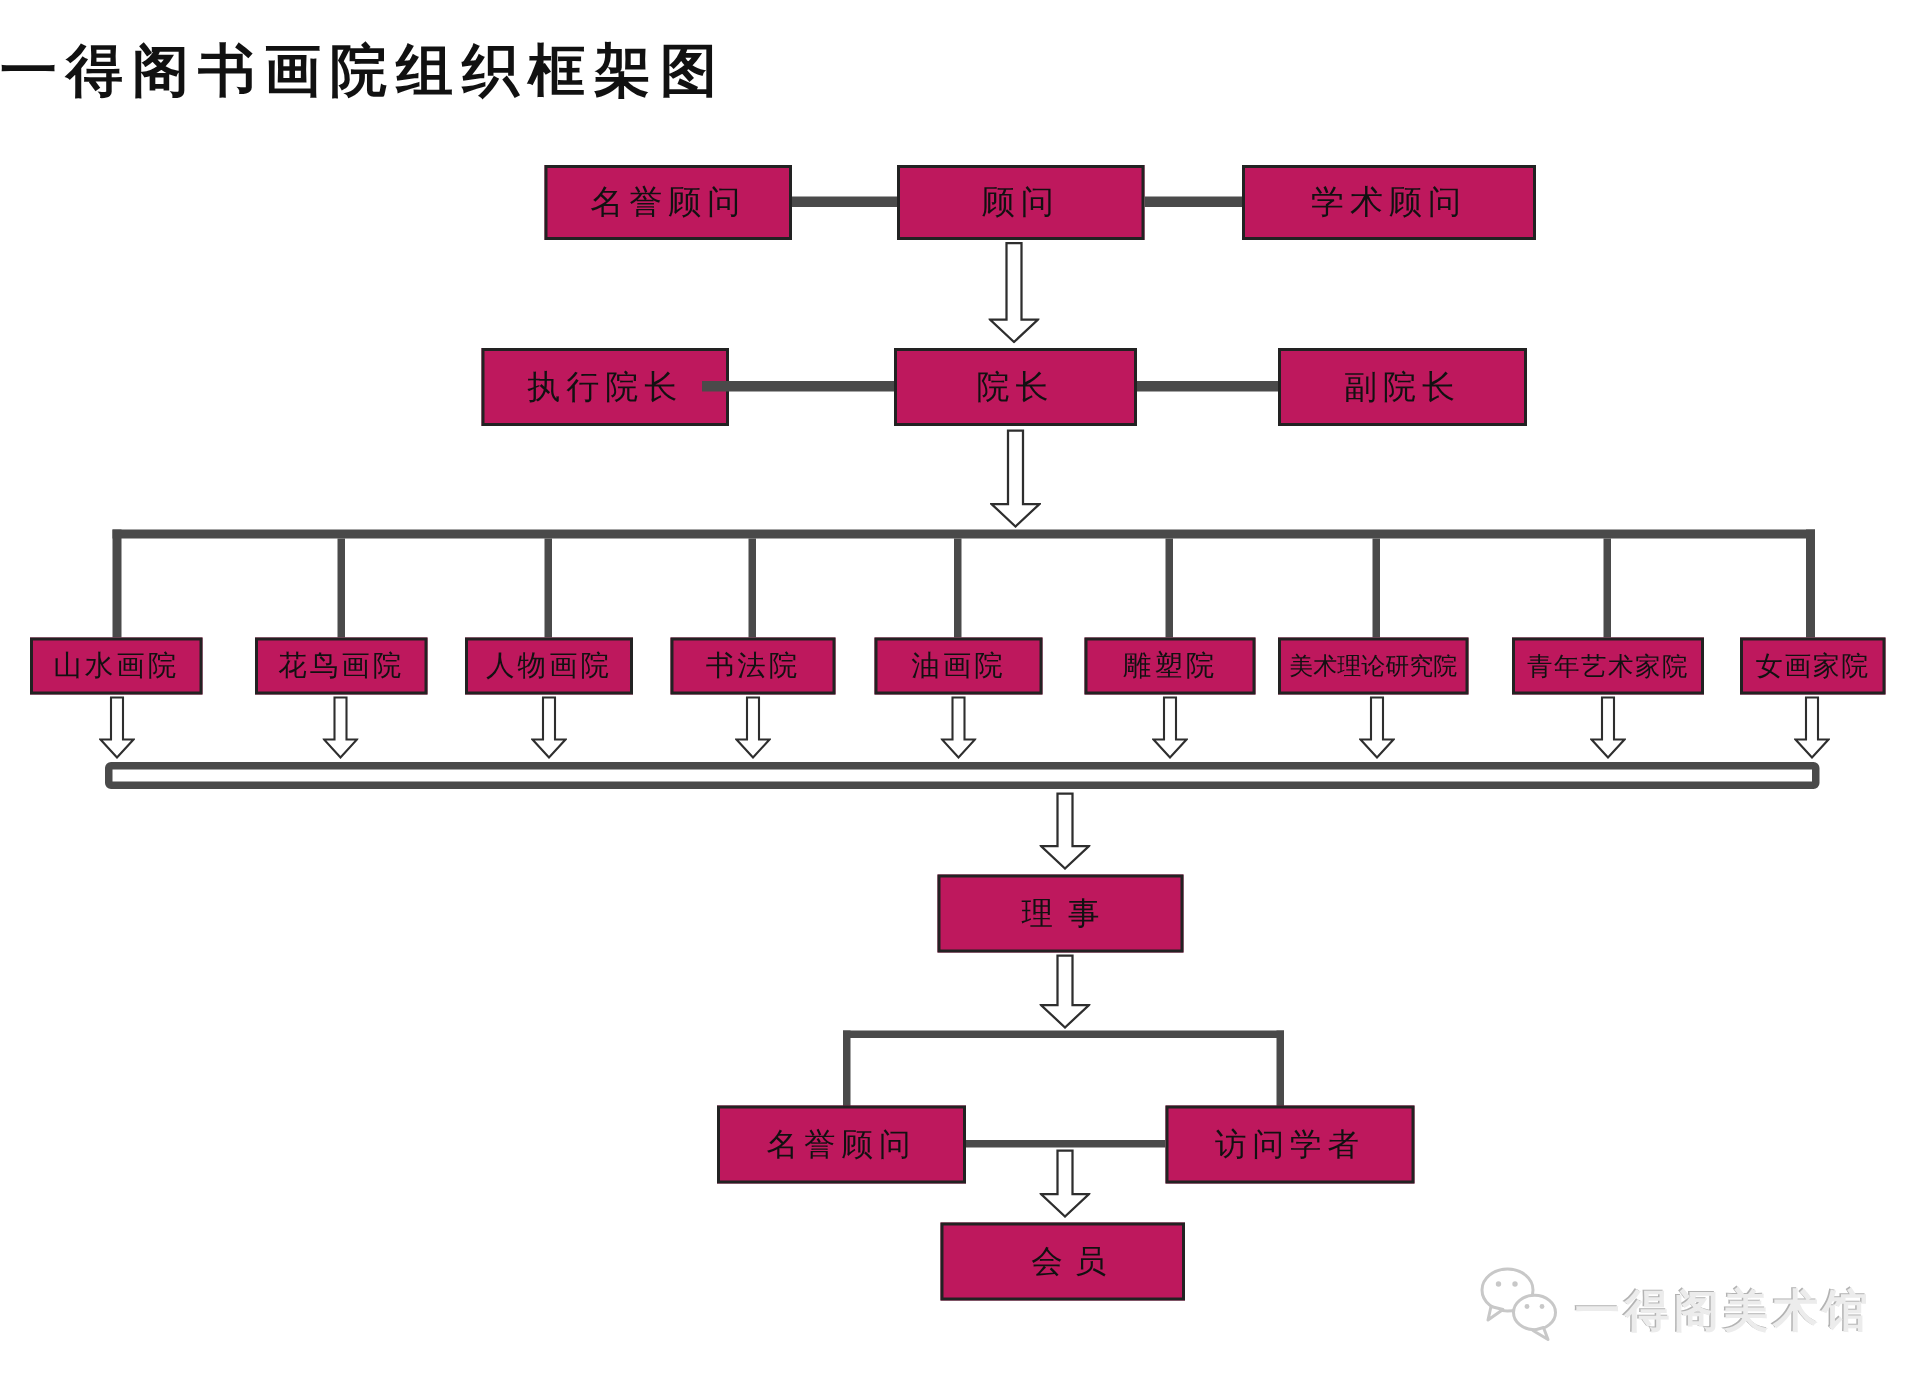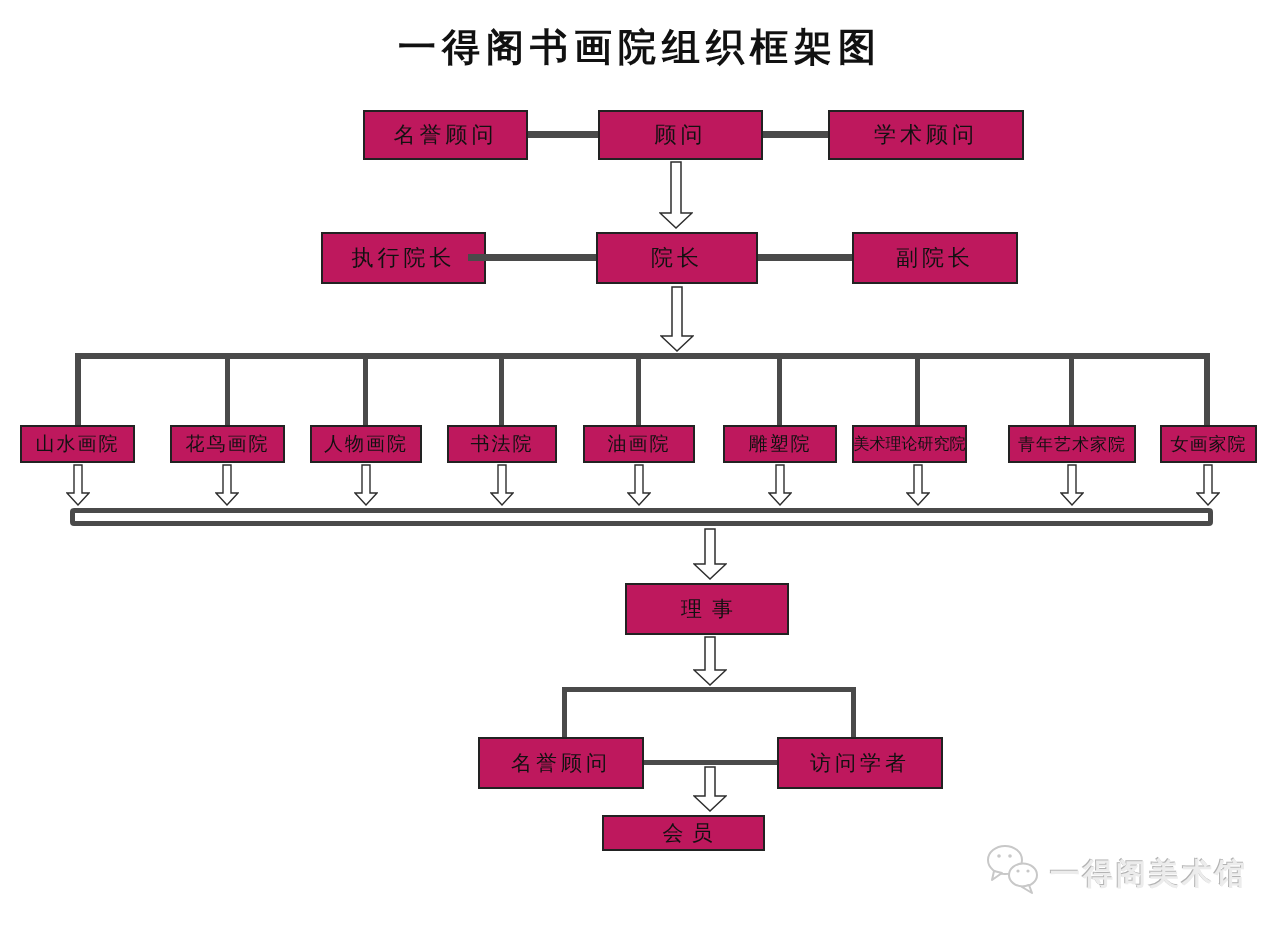--- a/index.html
+++ b/index.html
@@ -1,21 +1,21 @@
 <!DOCTYPE html>
 <html><head>
 <meta charset="utf-8">
 <style>
   html,body{margin:0;padding:0;background:#ffffff;}
   .canvas{
     position:relative;width:1280px;height:932px;background:#ffffff;
     font-family:"Liberation Serif","DejaVu Serif",serif;overflow:hidden;
   }
   .title{
-    position:absolute;top:22px;left:0;width:1280px;text-align:center;
+    position:absolute;top:22px;left:0;width:1280px;text-align:left;
     font-size:38px;font-weight:600;letter-spacing:6px;color:#111;
   }
   .box{
     position:absolute;box-sizing:border-box;background:#be185d;
     border:2px solid #222;display:flex;align-items:center;justify-content:center;
     color:#111;text-align:right;white-space:nowrap;
   }
   .lv1{font-size:22px;letter-spacing:4px;}
   .lv3{font-size:19px;letter-spacing:2px;}
   .hline,.vline{position:absolute;background:#4a4a4a;}
@@ -71,21 +71,21 @@
   <div class="vline" style="left:915px;top:359px;width:5px;height:66px;"></div>
   <div class="vline" style="left:1069px;top:359px;width:5px;height:66px;"></div>
   <div class="vline" style="left:1204px;top:353px;width:6px;height:72px;"></div>
 
   <div class="box lv3" style="left:20px;top:425px;width:115px;height:38px;">山水画院</div>
   <div class="box lv3" style="left:170px;top:425px;width:115px;height:38px;">花鸟画院</div>
   <div class="box lv3" style="left:310px;top:425px;width:112px;height:38px;">人物画院</div>
   <div class="box lv3" style="left:447px;top:425px;width:110px;height:38px;">书法院</div>
   <div class="box lv3" style="left:583px;top:425px;width:112px;height:38px;">油画院</div>
   <div class="box lv3" style="left:723px;top:425px;width:114px;height:38px;">雕塑院</div>
-  <div class="box lv3" style="left:852px;top:425px;width:115px;height:38px;font-size:16px;letter-spacing:0;">美术理论研究院</div>
+  <div class="box lv3" style="left:852px;top:425px;width:127px;height:38px;font-size:16px;letter-spacing:0;">美术理论研究院</div>
   <div class="box lv3" style="left:1008px;top:425px;width:128px;height:38px;font-size:17px;letter-spacing:1px;">青年艺术家院</div>
   <div class="box lv3" style="left:1160px;top:425px;width:97px;height:38px;font-size:18px;letter-spacing:1px;">女画家院</div>
 
   <div class="arrow" style="left:66px;top:464px;"><svg width="24" height="42">
         <polygon points="8,1 16,1 16,29 23,29 12,41 1,29 8,29" fill="#fff" stroke="#2e2e2e" stroke-width="1.4"></polygon>
       </svg></div>
   <div class="arrow" style="left:215px;top:464px;"><svg width="24" height="42">
         <polygon points="8,1 16,1 16,29 23,29 12,41 1,29 8,29" fill="#fff" stroke="#2e2e2e" stroke-width="1.4"></polygon>
       </svg></div>
   <div class="arrow" style="left:354px;top:464px;"><svg width="24" height="42">
@@ -133,21 +133,21 @@
   <div class="box lv1" style="left:478px;top:737px;width:166px;height:52px;font-size:21px;">名誉顾问</div>
   <div class="box lv1" style="left:777px;top:737px;width:166px;height:52px;font-size:21px;">访问学者</div>
   <div class="hline" style="left:644px;top:760px;width:133px;height:5px;"></div>
 
   <div class="arrow" style="left:693px;top:766px;">
     <svg width="34" height="46">
         <polygon points="12,1 22,1 22,30 33,30 17,45 1,30 12,30" fill="#fff" stroke="#2e2e2e" stroke-width="1.5"></polygon>
       </svg>
   </div>
 
-  <div class="box lv1" style="left:602px;top:815px;width:163px;height:36px;letter-spacing:8px;padding-left:16px;font-size:21px;">会员</div>
+  <div class="box lv1" style="left:627px;top:815px;width:163px;height:52px;letter-spacing:8px;padding-left:16px;font-size:21px;">会员</div>
 
   <div class="arrow" style="left:984px;top:842px;">
     <svg width="58" height="54">
       <ellipse cx="21" cy="18" rx="17" ry="14" fill="#fff" stroke="#c8c8c8" stroke-width="2"></ellipse>
       <polygon points="10,29 8,38 18,31" fill="#fff" stroke="#c8c8c8" stroke-width="2" stroke-linejoin="round"></polygon>
       <circle cx="15" cy="14" r="1.8" fill="#c8c8c8"></circle>
       <circle cx="26" cy="14" r="1.8" fill="#c8c8c8"></circle>
       <ellipse cx="39" cy="33" rx="14" ry="11.5" fill="#fff" stroke="#c8c8c8" stroke-width="2"></ellipse>
       <polygon points="45,43 48,51 38,45" fill="#fff" stroke="#c8c8c8" stroke-width="2" stroke-linejoin="round"></polygon>
       <circle cx="34" cy="29" r="1.6" fill="#c8c8c8"></circle>

